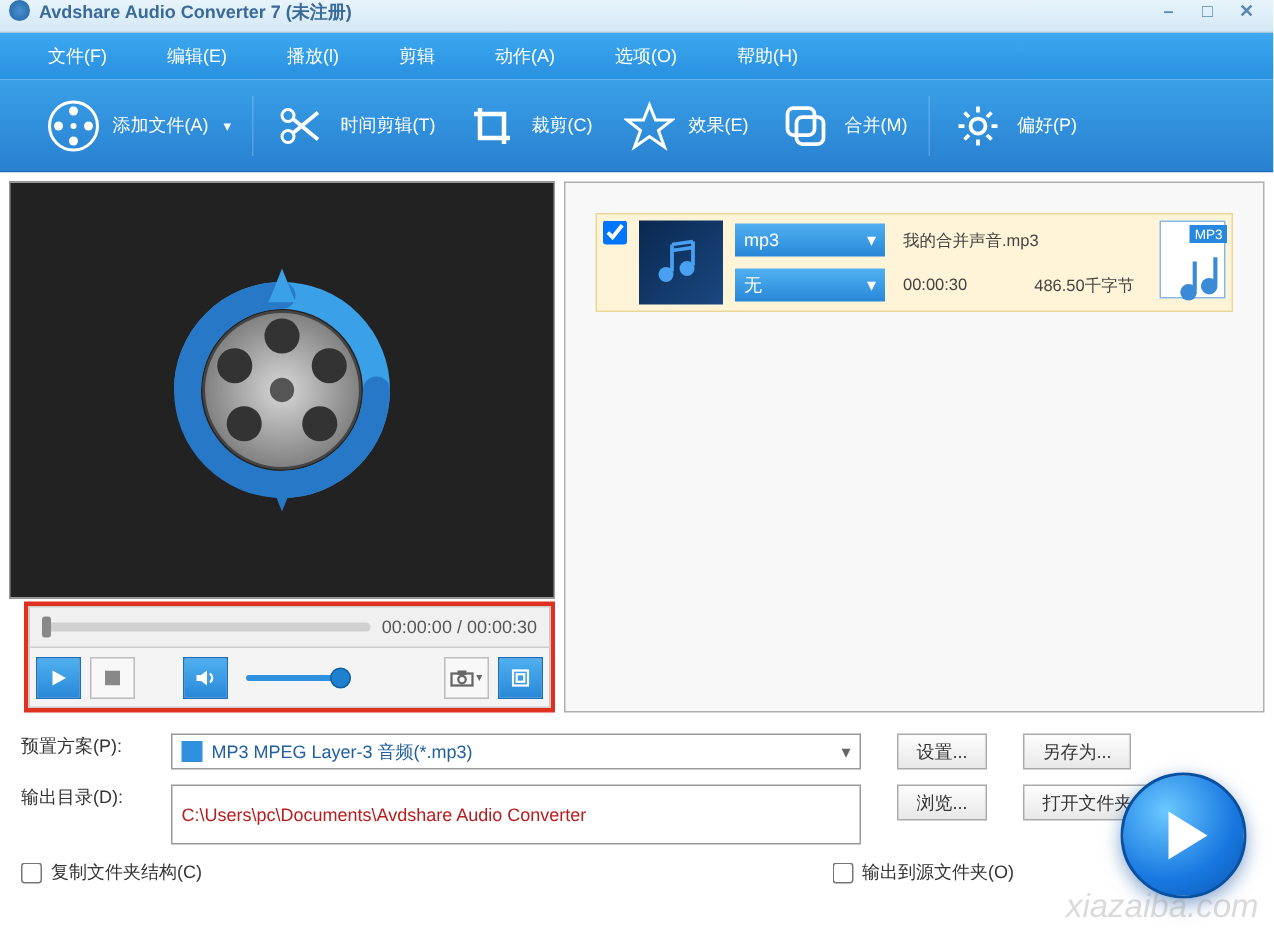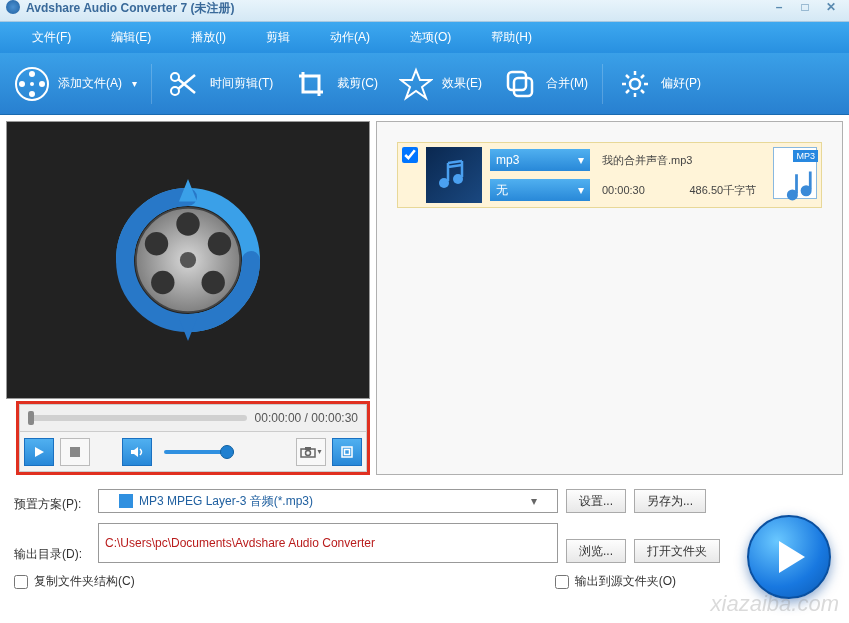--- a/index.html
+++ b/index.html
@@ -6,21 +6,21 @@
 body { background: #fff; width: 849px; height: 623px; overflow: hidden; }
 
 .titlebar { height: 22px; background: linear-gradient(#e8f4fb, #d4e8f5); display: flex; align-items: flex-start; padding: 0 6px; border-bottom: 1px solid #a8c8e0; }
 .titlebar .icon { width: 14px; height: 14px; background: radial-gradient(circle, #4a90d0, #2060a0); border-radius: 50%; margin-right: 6px; }
 .titlebar .title { color: #3a6a9a; font-weight: bold; flex: 1; }
 .titlebar .win-btn { width: 24px; height: 16px; margin-left: 2px; color: #5a8ab0; text-align: center; line-height: 14px; font-weight: bold; cursor: pointer; }
 
 .menubar { height: 31px; background: linear-gradient(#3da8f0, #2890e0); display: flex; align-items: center; padding: 0 12px; }
 .menubar .menu-item { color: #fff; padding: 0 20px; cursor: pointer; }
 
-.toolbar { height: 62px; background: linear-gradient(#3aa0e8, #2880d0); display: flex; align-items: center; padding: 0 4px; border-bottom: 1px solid #1a6ab0; }
+.toolbar { height: 62px; background: linear-gradient(#3aa0e8, #2880d0); display: flex; align-items: center; padding: 0 21px; border-bottom: 1px solid #1a6ab0; }
 .tool-btn { display: flex; align-items: center; color: #fff; padding: 0 10px; cursor: pointer; gap: 8px; }
 .tool-icon { width: 36px; height: 36px; display: flex; align-items: center; justify-content: center; }
 .tool-sep { width: 1px; height: 40px; background: rgba(255,255,255,0.2); margin: 0 4px; }
 .dropdown-arrow { color: #fff; font-size: 10px; margin-left: 2px; }
 
 .main-area { display: flex; height: 366px; background: #fff; padding: 6px; gap: 6px; }
 .preview-panel { width: 364px; display: flex; flex-direction: column; }
 .preview-video { flex: 1; background: #222; border: 1px solid #999; display: flex; align-items: center; justify-content: center; position: relative; }
 .film-reel { width: 180px; height: 180px; position: relative; }
 
@@ -40,23 +40,23 @@
 .file-item { background: #fff4d8; border: 1px solid #e8d898; margin: 20px; padding: 4px; display: flex; gap: 8px; }
 .file-check { width: 16px; height: 16px; }
 .file-thumb { width: 56px; height: 56px; background: linear-gradient(135deg, #0a2850, #1a4880); display: flex; align-items: center; justify-content: center; }
 .file-details { flex: 1; display: grid; grid-template-columns: 100px 1fr 1fr; gap: 4px 12px; align-items: center; }
 .mini-dropdown { height: 22px; background: linear-gradient(#50b0f0, #2888d8); color: #fff; display: flex; align-items: center; padding: 0 6px; justify-content: space-between; cursor: pointer; font-size: 11px; }
 .file-meta { color: #444; font-size: 11px; }
 .file-type-icon { width: 44px; height: 52px; background: #fff; border: 1px solid #88b8e0; position: relative; }
 .file-type-badge { position: absolute; top: 2px; right: -2px; background: #2888e0; color: #fff; font-size: 9px; padding: 1px 3px; }
 
 .bottom-area { padding: 8px 14px; background: #fff; }
-.setting-row { display: flex; align-items: flex-end; gap: 8px; margin-bottom: 10px; }
+.setting-row { display: flex; align-items: flex-start; gap: 24px; margin-bottom: 10px; }
 .setting-label { color: #333; width: 76px; }
-.setting-dropdown { flex: 1; max-width: 460px; height: 24px; border: 1px solid #999; background: #fff; display: flex; align-items: center; padding: 0 20px; gap: 6px; color: #2060a0; cursor: pointer; }
+.setting-dropdown { flex: 1; max-width: 460px; height: 24px; border: 1px solid #999; background: #fff; display: flex; align-items: center; padding: 0 6px; gap: 6px; color: #2060a0; cursor: pointer; }
 .setting-dropdown .dd-icon { width: 14px; height: 14px; background: #3090e0; }
 .setting-dropdown .dd-arrow { margin-left: auto; color: #666; }
 .setting-input { flex: 1; max-width: 460px; height: 40px; border: 1px solid #999; padding: 0 6px; color: #b91c1c; }
 .small-btn { height: 24px; padding: 0 12px; background: linear-gradient(#fdfdfd, #e8e8e8); border: 1px solid #aaa; cursor: pointer; color: #333; }
 .checkbox-row { display: flex; align-items: center; gap: 40px; margin-top: 8px; }
 .checkbox-item { display: flex; align-items: center; gap: 6px; color: #333; cursor: pointer; }
 .checkbox-item input { width: 14px; height: 14px; }
 
 .convert-btn { position: absolute; right: 18px; bottom: 24px; width: 84px; height: 84px; border-radius: 50%; background: radial-gradient(circle at 35% 30%, #6ac8ff, #1878e0 60%, #0a58b0); border: 2px solid #0a50a0; display: flex; align-items: center; justify-content: center; cursor: pointer; box-shadow: 0 4px 12px rgba(20,80,160,0.5); }
 .convert-btn::after { content: ''; border-left: 26px solid #fff; border-top: 16px solid transparent; border-bottom: 16px solid transparent; margin-left: 6px; }

